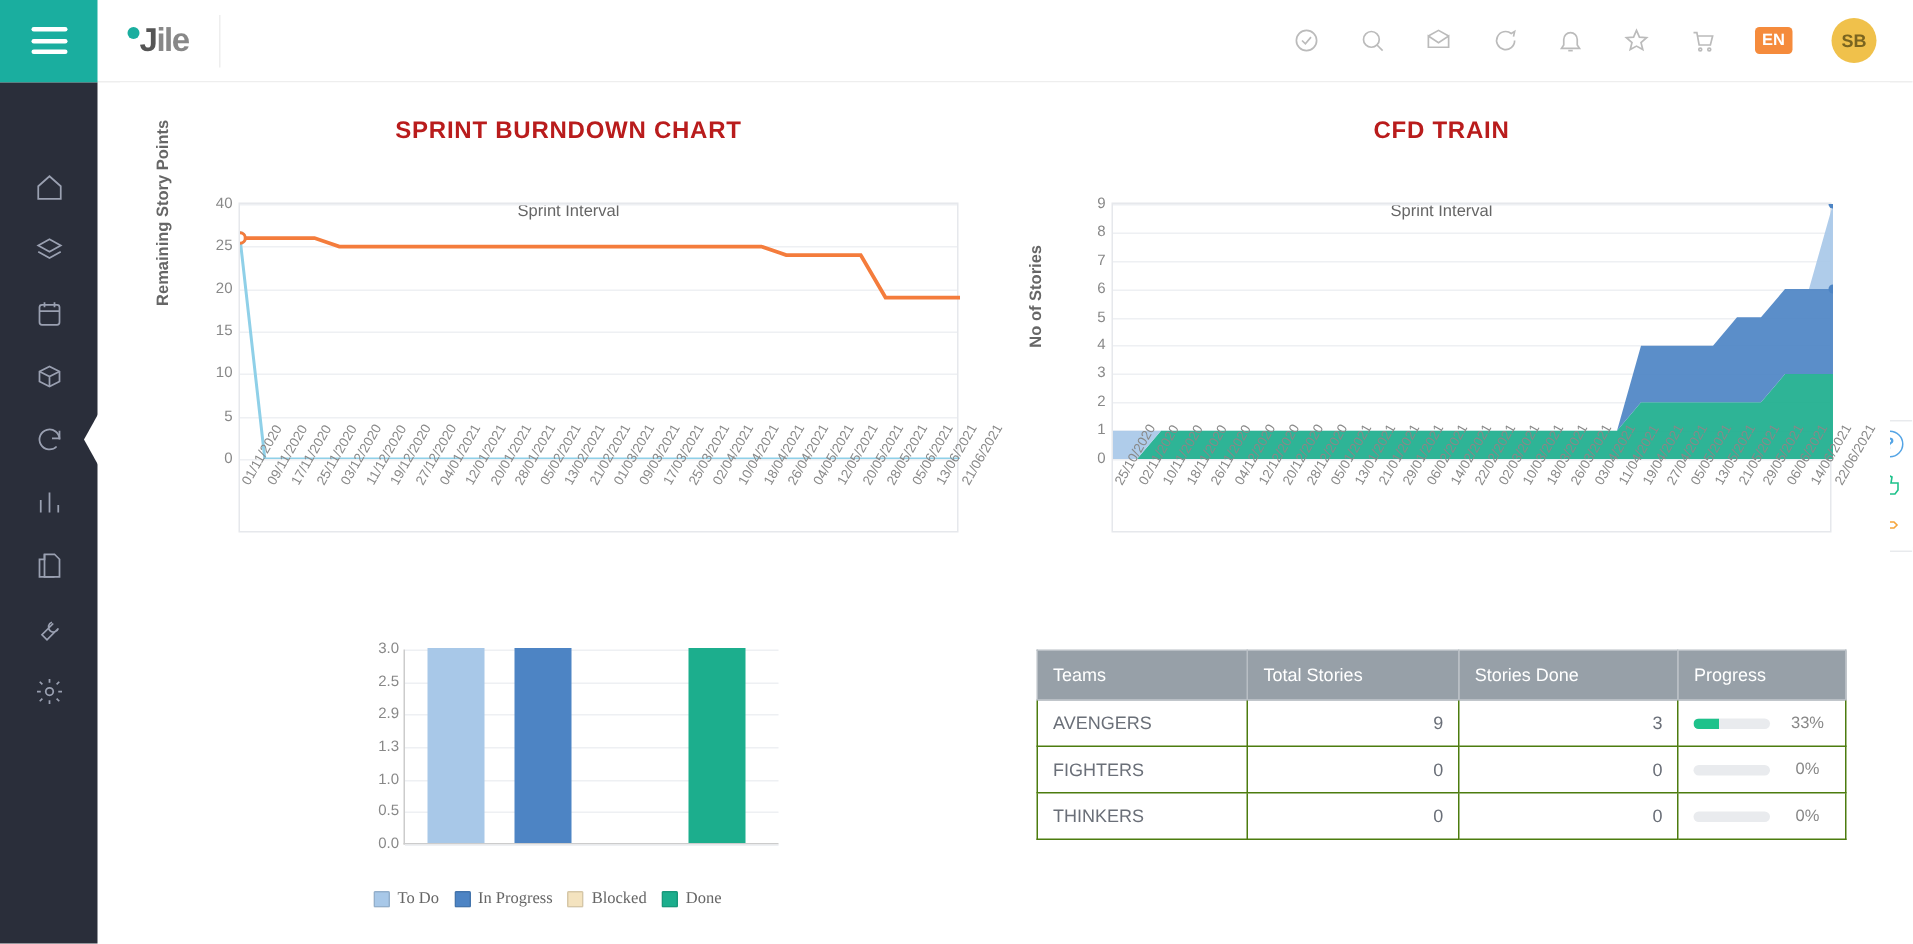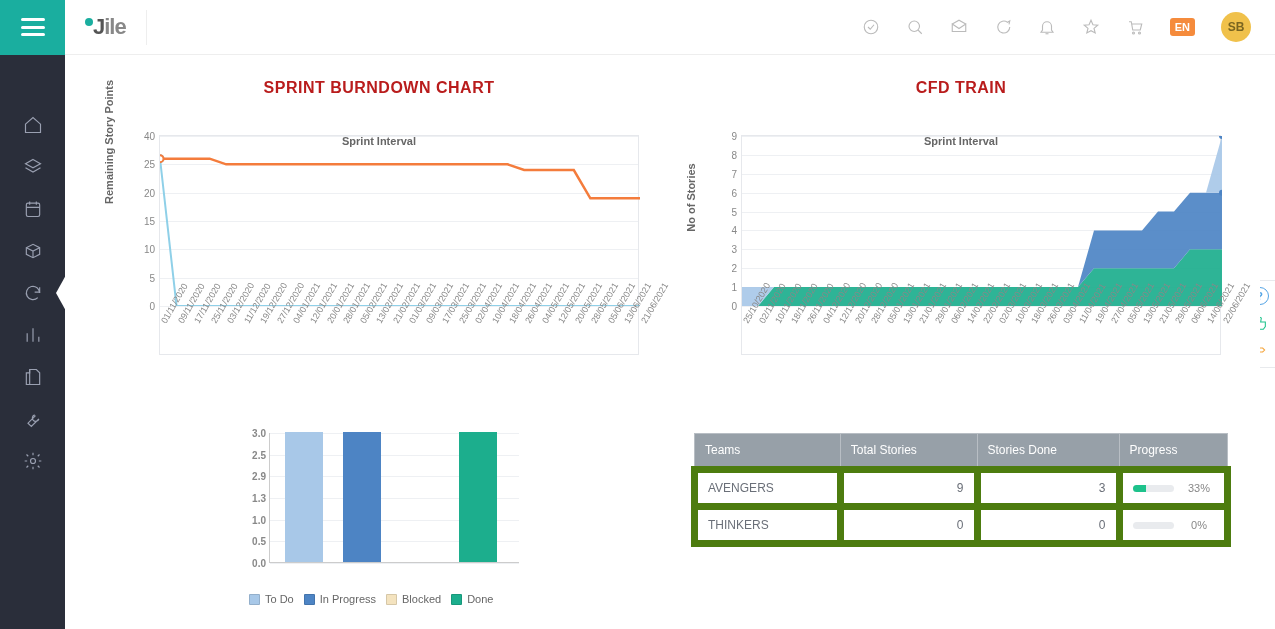--- a/index.html
+++ b/index.html
@@ -37,42 +37,42 @@
 
   
   .content { position: absolute; left: 80px; right: 15px; top: 55px; bottom: 0; background: #fff; overflow: hidden; }
   .dash-grid { display: grid; grid-template-columns: 1fr 1fr; grid-template-rows: 350px 230px; gap: 4px; padding: 10px 10px 0 10px; }
   .card { background: #fff; padding: 14px 0 0 0; position: relative; }
   .card-title { text-align: center; font-size: 16px; font-weight: 700; color: #b91c1c; letter-spacing: 0.5px; margin-bottom: 8px; }
 
   
   .chart-wrap { position: relative; width: 520px; height: 250px; margin: 0 auto; }
   .y-axis-label { position: absolute; left: -10px; top: 50%; transform: rotate(-90deg) translateX(50%); transform-origin: left center; font-size: 11px; font-weight: 600; color: #666; white-space: nowrap; }
-  .x-axis-label { text-align: center; font-size: 11px; font-weight: 700; color: #666; margin-top: 38px; }
+  .x-axis-label { text-align: center; font-size: 11px; font-weight: 400; color: #666; margin-top: 38px; }
   .plot { position: absolute; left: 40px; top: 0; right: 0; bottom: 30px; border: 1px solid #e6e8ec; }
   .hgrid { position: absolute; left: 0; right: 0; height: 1px; background: #eef0f3; }
   .ytick { position: absolute; right: 100%; margin-right: 5px; font-size: 10px; color: #888; transform: translateY(-50%); }
   .xticks { position: absolute; left: 40px; right: 0; top: 175px; height: 40px; }
   .xtick { position: absolute; font-size: 9px; color: #888; transform: rotate(-60deg); transform-origin: left top; white-space: nowrap; top: 10px; }
   .legend { text-align: center; margin-top: 52px; font-size: 11px; color: #666; display: flex; justify-content: center; gap: 14px; }
-  .legend-item { display: inline-flex; align-items: flex-end; gap: 5px; }
+  .legend-item { display: inline-flex; align-items: flex-end; gap: 5px; font-family: Liberation Serif, serif; }
   .legend-swatch { width: 11px; height: 11px; border-radius: 1px; }
 
   
   .story-chart { width: 280px; height: 150px; margin: 0 auto; position: relative; }
   .story-plot { position: absolute; left: 30px; top: 0; right: 0; bottom: 20px; border-bottom: 1px solid #ccc; border-left: 1px solid #ccc; }
   .story-bar { position: absolute; bottom: 0; width: 38px; }
-  .story-ytick { position: absolute; right: 100%; margin-right: 4px; font-size: 10px; color: #888; transform: translateY(-50%); font-weight: bold; }
+  .story-ytick { position: absolute; right: 100%; margin-right: 4px; font-size: 10px; color: #888; transform: translateY(-50%); }
   .story-legend { margin: 10px auto 0; width: 260px; display: flex; flex-wrap: wrap; gap: 8px 10px; font-size: 11px; color: #666; }
   .story-legend .legend-swatch { border: 1px solid rgba(0,0,0,0.12); }
 
   
   .team-table { width: 540px; margin: 0 auto; border-collapse: collapse; font-size: 12px; }
   .team-table th { background: #97a0a8; color: #fff; font-weight: 400; text-align: left; padding: 9px 10px; border: 1px solid #b8bec4; }
-  .team-table td { border: 7px solid #4d7c0f; padding: 8px 10px; color: #6a6f78; }
+  .team-table td { border: 1px solid #4d7c0f; padding: 8px 10px; color: #6a6f78; }
   .team-table td.num { text-align: right; }
   .progress-cell { display: flex; align-items: center; gap: 10px; }
   .progress-bar { flex: 1; height: 7px; background: #e9ebee; border-radius: 4px; overflow: hidden; }
   .progress-fill { height: 100%; background: #1ec28b; }
   .progress-pct { font-size: 11px; color: #888; width: 30px; text-align: center; }
 
   
   .side-dock { position: absolute; right: 0; top: 280px; width: 32px; background: #fff; border: 1px solid #e8eaed; border-right: none; border-radius: 6px 0 0 6px; display: flex; flex-direction: column; align-items: center; padding: 6px 0; gap: 10px; }
   .dock-icon { width: 18px; height: 18px; display: flex; align-items: center; justify-content: center; cursor: pointer; }
   .dock-icon.q { color: #54a4e5; border: 1.5px solid #54a4e5; border-radius: 50%; font-size: 11px; font-weight: 700; }
@@ -437,20 +437,33 @@
               <td>
                 <div class="progress-cell">
                   <div class="progress-bar">
                     <div class="progress-fill" style="width:33%"></div>
                   </div>
                   <div class="progress-pct">33%</div>
                 </div>
               </td>
             </tr>
             <tr>
+              <td>FIGHTERS</td>
+              <td class="num">0</td>
+              <td class="num">0</td>
+              <td>
+                <div class="progress-cell">
+                  <div class="progress-bar">
+                    <div class="progress-fill" style="width:0%"></div>
+                  </div>
+                  <div class="progress-pct">0%</div>
+                </div>
+              </td>
+            </tr>
+            <tr>
               <td>THINKERS</td>
               <td class="num">0</td>
               <td class="num">0</td>
               <td>
                 <div class="progress-cell">
                   <div class="progress-bar">
                     <div class="progress-fill" style="width:0%"></div>
                   </div>
                   <div class="progress-pct">0%</div>
                 </div>

